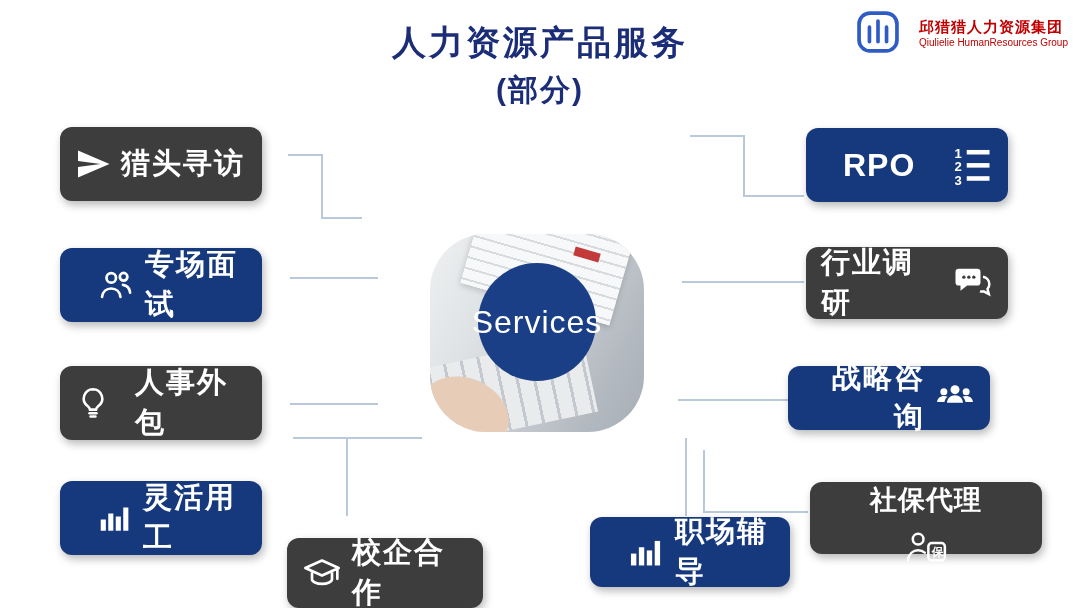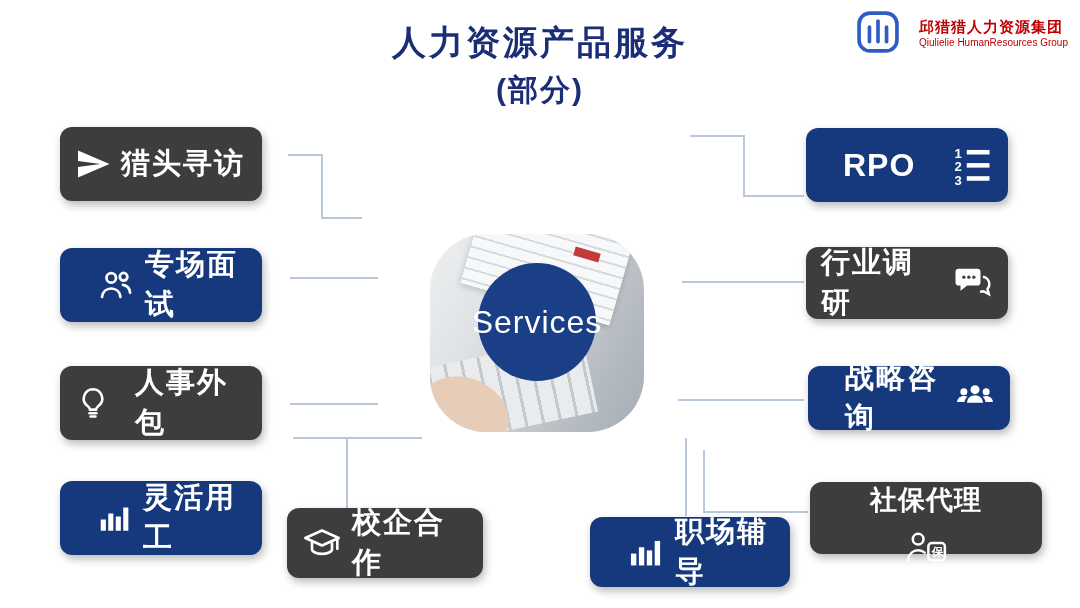--- a/index.html
+++ b/index.html
@@ -28,24 +28,24 @@
        height:74px;box-sizing:border-box;box-shadow:2px 4px 8px rgba(0,0,0,.28);}
   .box.blue{background:var(--box_blue,#16397d);padding-left:37px;}
   .box.gray{background:var(--box_gray,#3d3d3d);}
   .box .icon{display:flex;align-items:center;justify-content:center;flex:0 0 auto;}
   .box.right{justify-content:space-between;}
 
   .l1{left:60px;top:127px;width:202px;}
   .l2{left:60px;top:248px;width:202px;}
   .l3{left:60px;top:366px;width:202px;gap:24px;}
   .l4{left:60px;top:481px;width:202px;}
-  .l5{left:287px;top:508px;width:196px;height:70px;}
+  .l5{left:287px;top:538px;width:196px;height:70px;}
   .r1{left:806px;top:128px;width:202px;}
   .r2{left:806px;top:247px;width:202px;height:72px;}
-  .r3{left:808px;top:366px;width:202px;height:64px;}
+  .r3{left:788px;top:366px;width:202px;height:64px;text-align:right;}
   .r4{left:810px;top:482px;width:232px;height:72px;font-size:27px;letter-spacing:1px;flex-direction:column;}
   .r5{left:590px;top:517px;width:200px;height:70px;}
   .r1 .label{font-size:32px;letter-spacing:1px;}
 
   
   .photo{position:absolute;left:430px;top:234px;width:214px;height:198px;border-radius:56px;
          overflow:hidden;
          background:linear-gradient(118deg,#eef0f1 0%,#dfe2e5 30%,#c9cdd2 55%,#b3b9c0 80%,#a8aeb6 100%);}
   .ph-paper{position:absolute;left:40px;top:-20px;width:155px;height:92px;
             background:repeating-linear-gradient(180deg,#f7f8f9 0 9px,#d8dbde 9px 11px);

